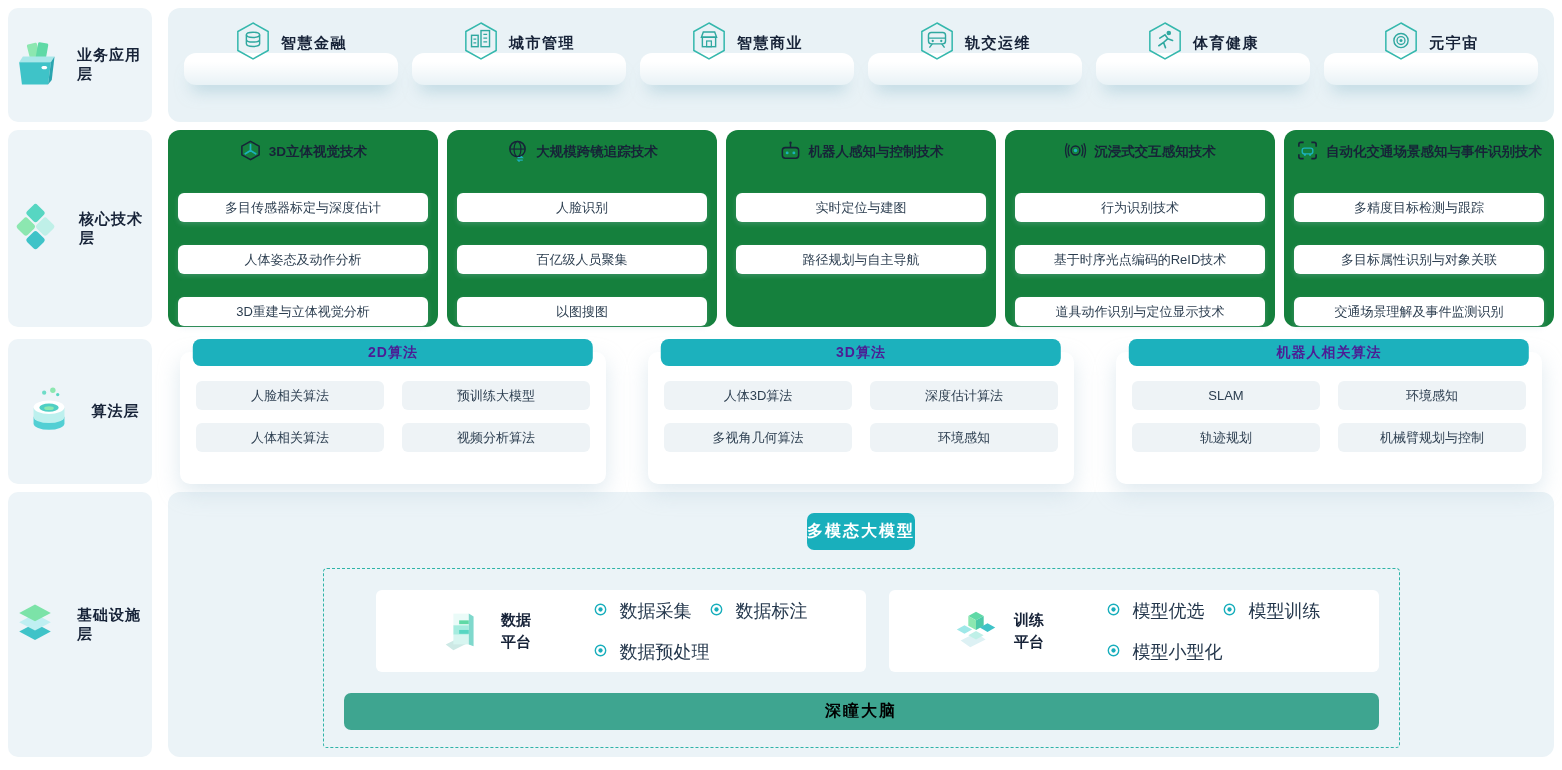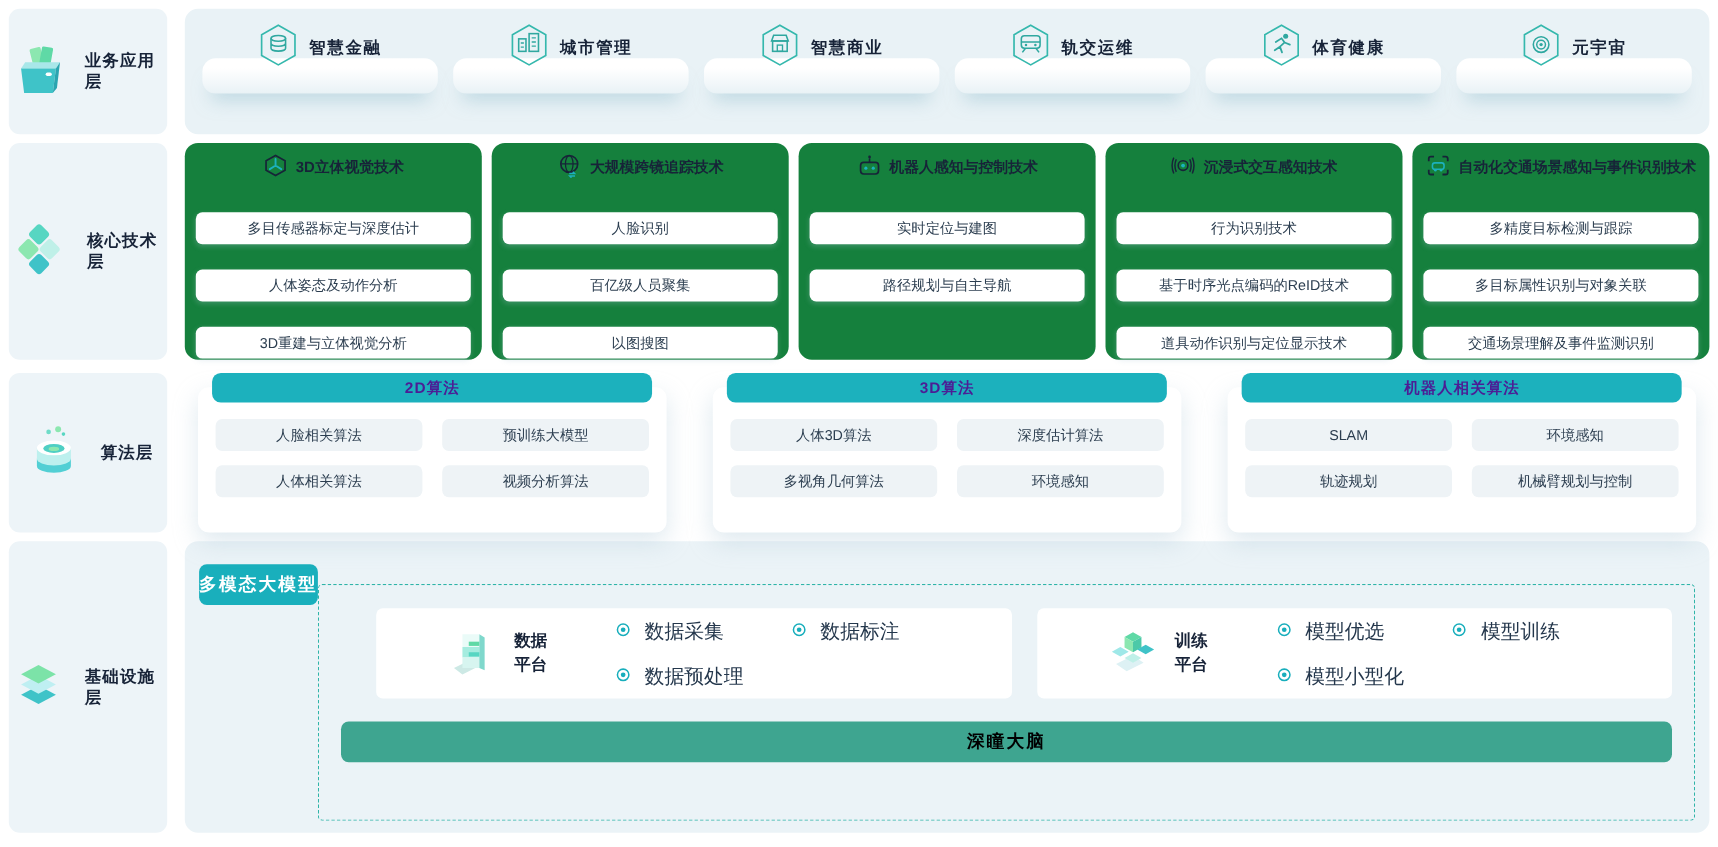--- a/index.html
+++ b/index.html
@@ -44,21 +44,21 @@
   .algo-band { position:absolute; top:0; left:50%; transform:translateX(-50%); width:94%; height:27px;
     background:#1CB1BD; border-radius:8px; z-index:2;
     display:flex; align-items:center; justify-content:center; color:#4c1d95; font-weight:bold; font-size:14px; letter-spacing:1px; }
   .algo-card { position:absolute; left:0; right:0; top:13px; bottom:0; background:#ffffff; border-radius:10px;
     box-shadow:0 8px 22px rgba(168,198,214,0.38); padding:29px 16px 0;
     display:grid; grid-template-columns:1fr 1fr; gap:13px 18px; align-content:start; }
   .algo-pill { background:#EEF3F6; border-radius:6px; height:29px;
     display:flex; align-items:center; justify-content:center; font-size:13px; color:#2C3E50; }
 
   
-  .infra-panel { padding:21px 13px 11px; display:flex; flex-direction:row; background:#EBF3F7; }
+  .infra-panel { padding:21px 13px 11px; display:flex; flex-direction:column; background:#EBF3F7;align-items:center; }
   .infra-banner { height:37px; flex:none; background:#19AFBC; border-radius:7px;
     display:flex; align-items:center; justify-content:center; color:#fff; font-weight:bold; font-size:16px; letter-spacing:2px; }
   .infra-dashed { flex:1; margin-top:18px; border:1.5px dashed #2FB4A8; border-radius:4px;
     padding:21px 20px 17px; display:flex; flex-direction:column; }
   .platforms { height:82px; flex:none; display:flex; gap:23px;padding-left:32px; }
   .platform-card { flex:1; background:#ffffff; border-radius:6px; display:flex; align-items:center; }
   .platform-left { width:218px; flex:none; display:flex; align-items:center; justify-content:center; gap:13px; }
   .platform-name { font-weight:bold; font-size:15px; width:2em; line-height:1.45; color:#172338; }
   .platform-bullets { flex:1; display:grid; grid-template-columns:1fr 1fr; row-gap:17px; padding-right:40px; }
   .bullet { display:flex; align-items:center; gap:13px; font-size:18px; color:#24374C; }

